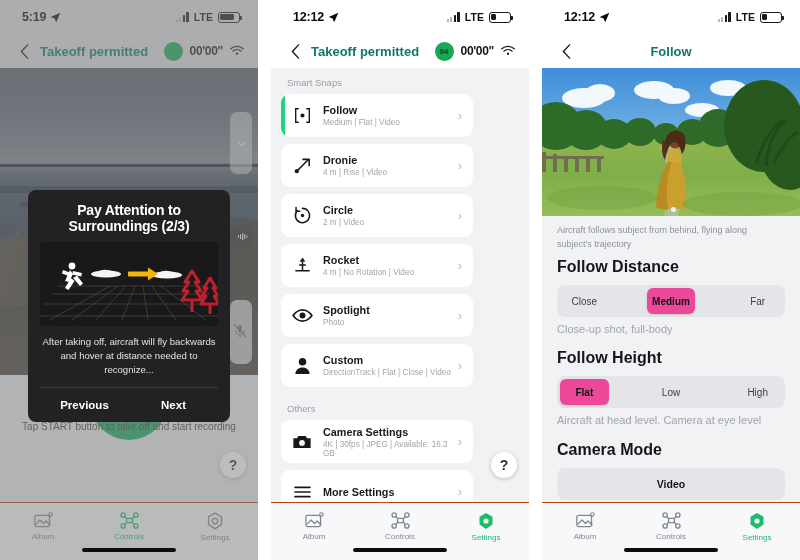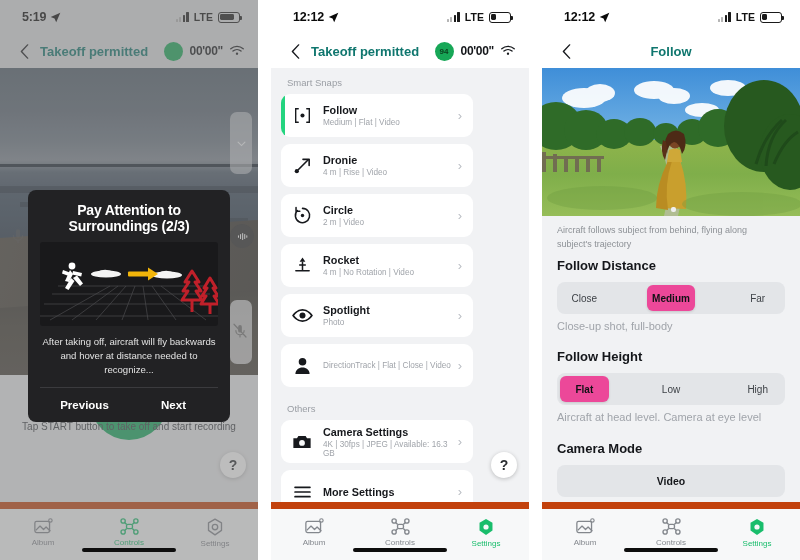--- a/index.html
+++ b/index.html
@@ -106,21 +106,21 @@
     position:absolute; right:12px; width:26px; height:26px; border-radius:50%;
     background:#fff; box-shadow:0 1px 4px rgba(0,0,0,.22);
     display:flex; align-items:center; justify-content:center;
     font-size:14px; font-weight:bold; color:#2a2d31; z-index:4; cursor:pointer;
   }
   .p1 .help-fab { top:452px; }
 
   
   .tabbar {
     position:absolute; bottom:0; left:0; width:258px; height:58px;
-    background:#f7f8f9; border-top:7px solid #c2410c;
+    background:#f7f8f9; border-top:1px solid #c2410c;
     display:flex; align-items:flex-start; padding-top:9px; z-index:5;
   }
   .tab { flex:1; display:flex; flex-direction:column; align-items:center; gap:3px; cursor:pointer; }
   .tab .lbl { font-size:8px; color:#83878d; }
   .tab.active .lbl { color:#19bd6c; }
   .home-ind {
     position:absolute; bottom:8px; left:50%; transform:translateX(-50%);
     width:94px; height:4px; border-radius:2px; background:#0d0d0d; z-index:6;
   }
 
@@ -142,21 +142,21 @@
   .chev { color:#b9bdc3; font-size:13px; line-height:1; }
   .p2 .help-fab { top:452px; }
 
   
   .p3 { background:#f1f2f4; }
   .p3 .statusbar, .p3 .navbar { background:#ffffff; }
   .photo {
     position:absolute; top:68px; left:0; width:258px; height:148px; overflow:hidden;
   }
   .sec-desc { position:absolute; top:224px; left:15px; right:18px; font-size:9px; line-height:1.55; color:#8d9196; }
-  .grp-title { font-size:13px; font-weight:bold; color:#14161a; }
+  .grp-title { font-size:16px; font-weight:bold; color:#14161a; }
   .segmented {
     height:32px; background:#e3e5e8; border-radius:8px; display:flex; padding:3px; align-items:center;gap:38px;
   }
   .seg { flex:1; height:100%; display:flex; align-items:center; justify-content:center; font-size:10px; color:#3e4247; border-radius:6px; cursor:pointer; }
   .seg.on { background:#ec4899; font-weight:bold; color:#101215; box-shadow:0 1px 2.5px rgba(0,0,0,.13); }
   .seg-note { font-size:11px; color:#a0a4aa; margin-top:6px; }
   .mode-box { height:32px; background:#e3e5e8; border-radius:8px; display:flex; align-items:center; justify-content:center; font-size:10.5px; font-weight:bold; color:#14161a; cursor:pointer; }
 </style>
 </head>
 <body>
@@ -457,20 +457,21 @@
       </div>
 
       <div class="card">
         <span class="ico">
           <svg width="17" height="18" viewBox="0 0 18 19">
               <circle cx="9" cy="5" r="4" fill="#17191d"></circle>
               <path d="M1.5 18c0-4.2 3.4-6.8 7.5-6.8S16.5 13.8 16.5 18z" fill="#17191d"></path>
             </svg>
         </span>
         <span class="txt">
+          <span class="nm">Custom</span>
           <span class="sub">DirectionTrack | Flat | Close | Video</span>
         </span>
         <span class="chev">›</span>
       </div>
 
       <div class="sec-label">Others</div>
 
       <div class="card">
         <span class="ico">
           <svg width="20" height="16" viewBox="0 0 22 17">

